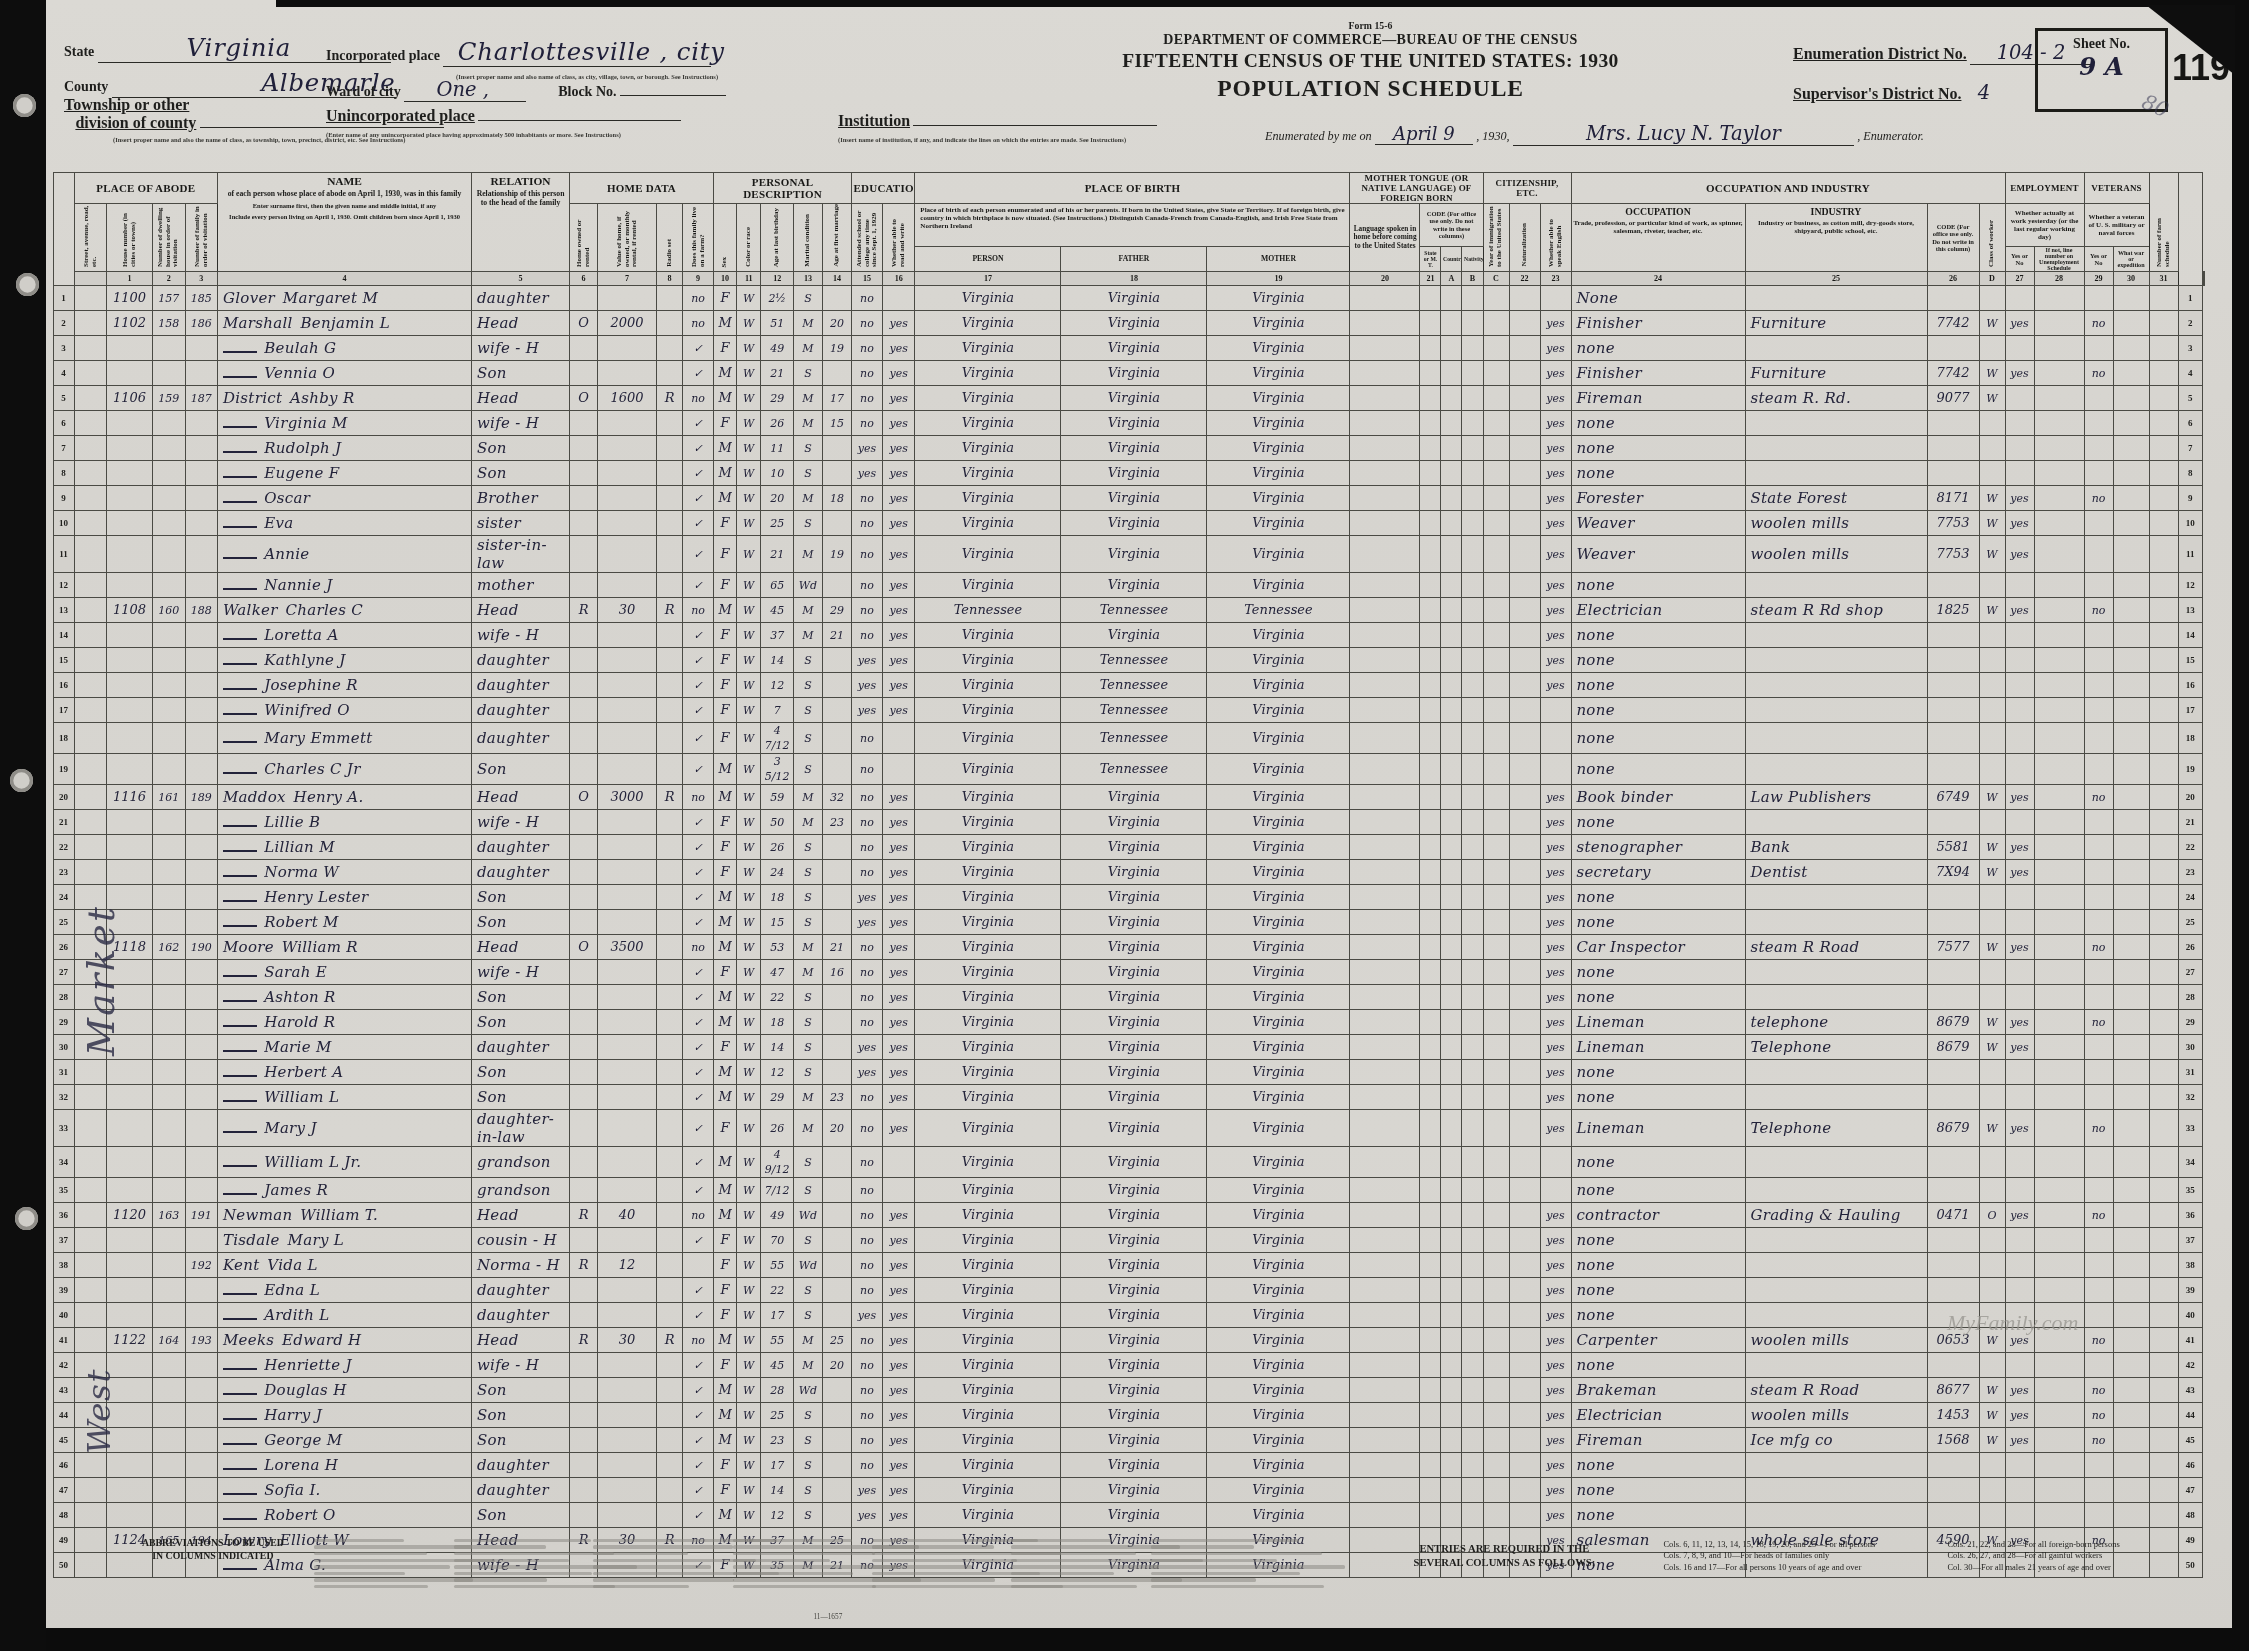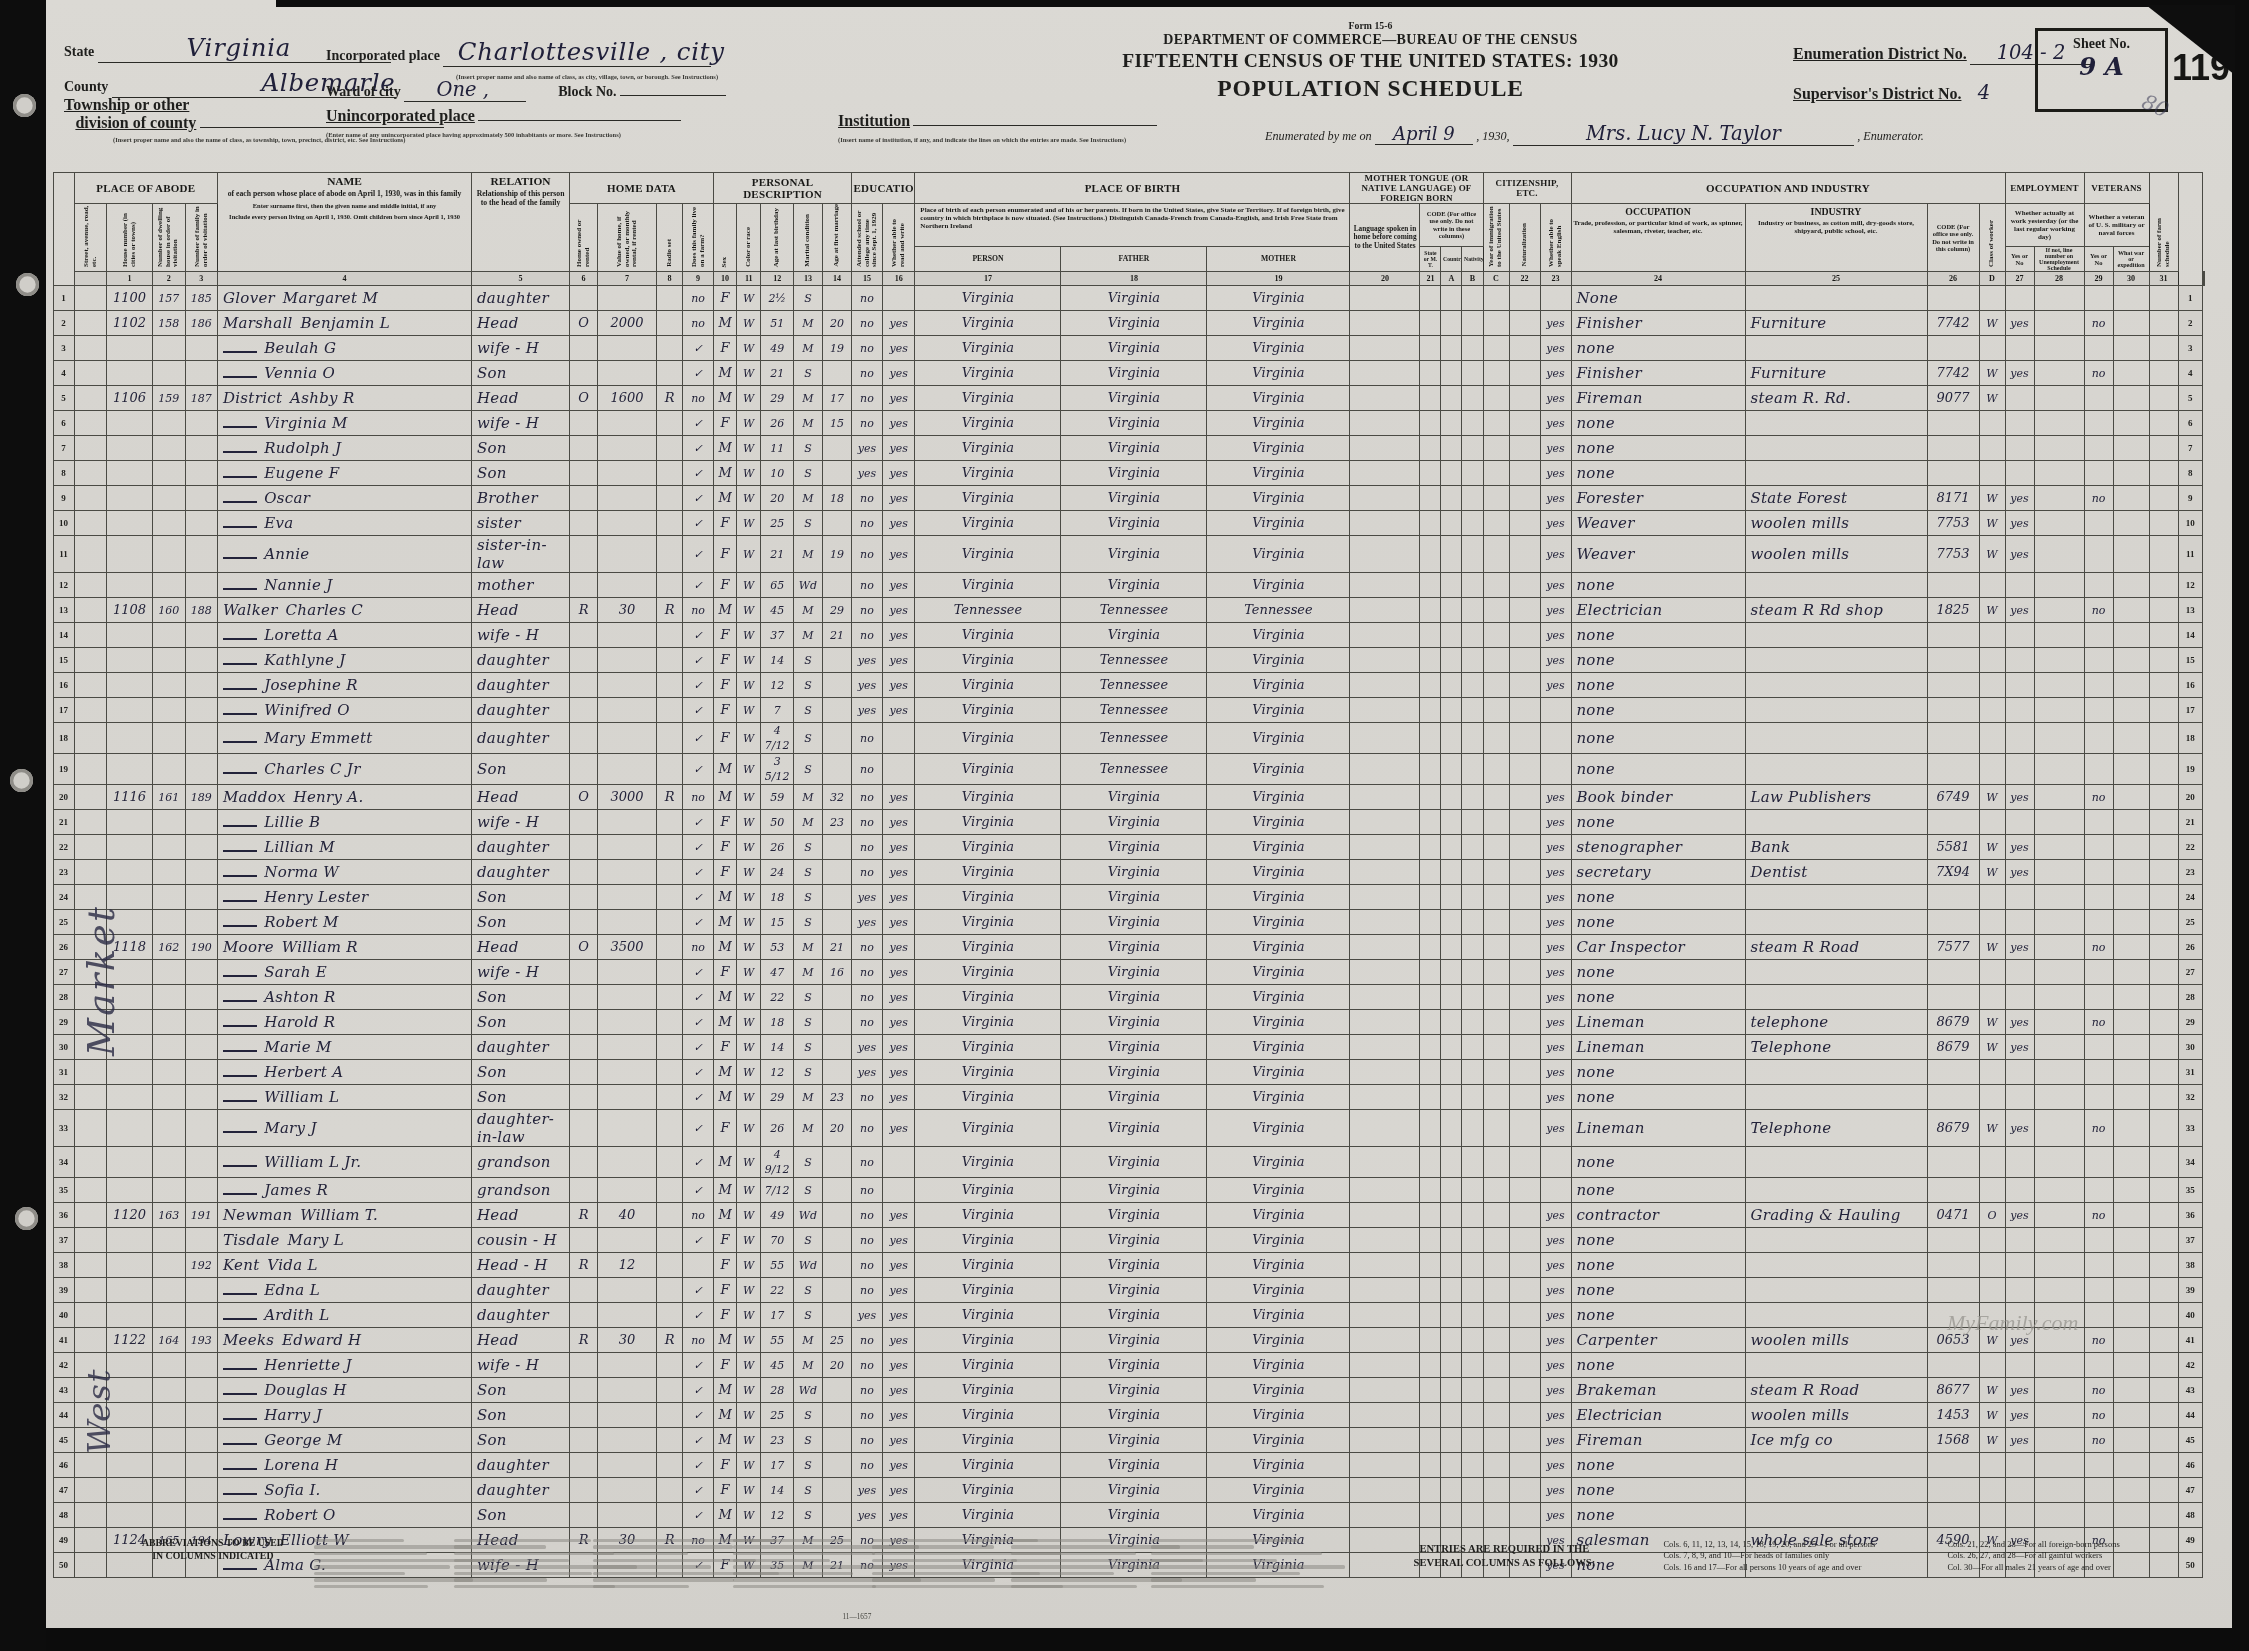--- a/index.html
+++ b/index.html
@@ -1777,21 +1777,21 @@
           <td class=" bl"></td>
           <td class="ln bl"><span style="font-size:9px;">37</span></td>
         </tr>
         <tr>
           <td class="ln "><span style="font-size:9px;">38</span></td>
           <td class=" bl"></td>
           <td class=" "></td>
           <td class=" "></td>
           <td class=" "><span class="hwc sm">192</span></td>
           <td class="nm bl"><span class="hwc">Kent Vida L</span></td>
-          <td class="nm bl"><span class="hwc">Head - H</span></td>
+          <td class="nm bl"><span class="hwc">Norma - H</span></td>
           <td class=" bl"><span class="hwc">R</span></td>
           <td class=" "><span class="hwc">12</span></td>
           <td class=" "></td>
           <td class=" "></td>
           <td class=" bl"><span class="hwc">F</span></td>
           <td class=" "><span class="hwc sm">W</span></td>
           <td class=" "><span class="hwc sm">55</span></td>
           <td class=" "><span class="hwc sm">Wd</span></td>
           <td class=" "></td>
           <td class=" bl"><span class="hwc sm">no</span></td>
@@ -2322,21 +2322,21 @@
     <div style="position:absolute;left:1593px;top:4.9px;width:268px;" class="cols-note" id="colsL">
         <div>Cols. 6, 11, 12, 13, 14, 15, 18, 19, 20, and 25—For all persons</div>
         <div>Cols. 7, 8, 9, and 10—For heads of families only</div>
         <div>Cols. 16 and 17—For all persons 10 years of age and over</div>
       </div>
     <div style="position:absolute;left:1877px;top:4.9px;width:268px;" class="cols-note" id="colsR">
         <div>Cols. 21, 22, and 23—For all foreign-born persons</div>
         <div>Cols. 26, 27, and 28—For all gainful workers</div>
         <div>Col. 30—For all males 21 years of age and over</div>
       </div>
-    <div class="tiny-id" style="position:absolute;left:772px;top:78px;">11—1657</div>
+    <div class="tiny-id" style="position:absolute;left:743px;top:78px;">11—1657</div>
   </div>
 </div>
 
 <div class="edge-top"></div>
 <div class="edge-right"></div>
 <div class="edge-bottom"></div>
 <div class="corner-fold"></div>
 <div style="position:absolute;left:0;top:0;width:46px;height:1652px;background:#0d0d0d;"></div>
 <div class="punch" style="left:13px;top:94px;"></div>
 <div class="punch" style="left:16.3px;top:273px;"></div>

